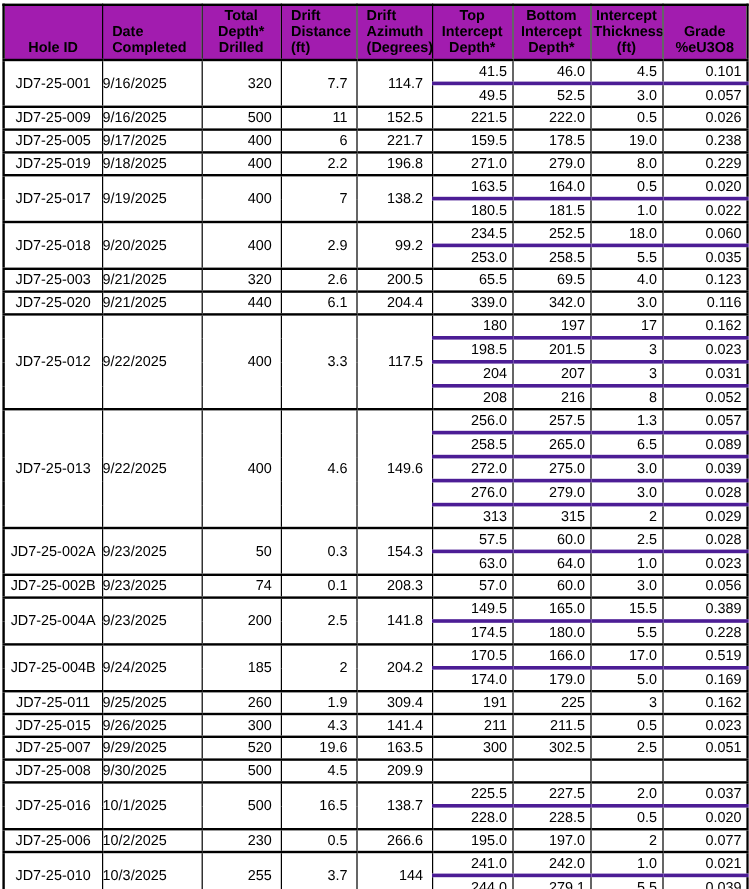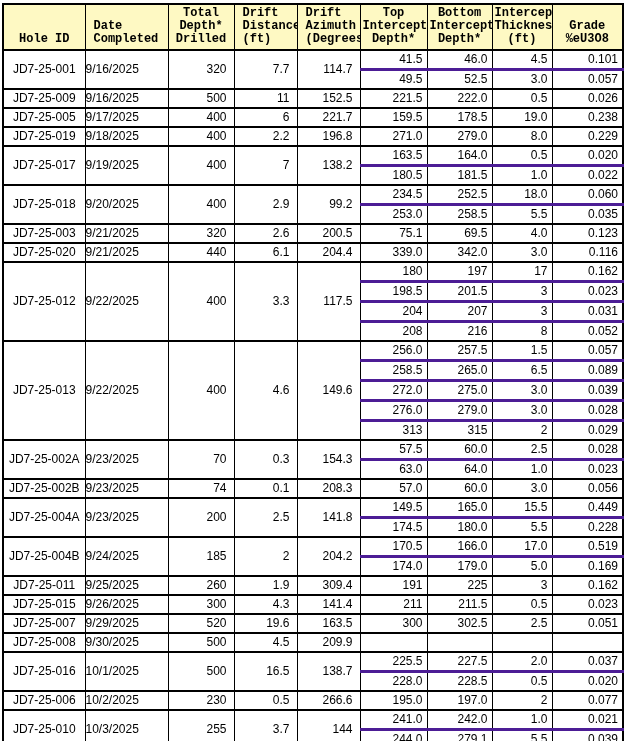--- a/index.html
+++ b/index.html
@@ -20,32 +20,31 @@
     border-collapse: collapse;
     table-layout: fixed;
     width: 620px;
     border: 2px solid #000000;
   }
   table.results th, table.results td {
     overflow: hidden;
     box-sizing: border-box;
   }
   thead th {
-    background: #fef9c3;
+    background: #a21caf;
     font-weight: bold;
     font-size: 12px;
     line-height: 13px;
     vertical-align: bottom;
     border: 1px solid #000000;
     border-bottom: 2px solid #000000;
     white-space: pre-line;
     padding: 2px 2px 3px 2px;
     height: 42px;
     text-align: center;
-    font-family: Liberation Mono, monospace;
   }
   thead th.c1, thead th.c3, thead th.c4 { text-align: left; padding-left: 8px; }
   tbody td {
     font-size: 12px;
     line-height: 17px;
     height: 17.5px;
     padding: 0;
     border-left: 1px solid #000000;
     border-right: 1px solid #000000;
     vertical-align: middle;
@@ -208,21 +207,21 @@
           <td class="c6">258.5</td>
           <td class="c7">5.5</td>
           <td class="c8">0.035</td>
         </tr>
         <tr class="group-start">
           <td rowspan="1" class="c0">JD7-25-003</td>
           <td rowspan="1" class="c1">9/21/2025</td>
           <td rowspan="1" class="c2">320</td>
           <td rowspan="1" class="c3">2.6</td>
           <td rowspan="1" class="c4">200.5</td>
-          <td class="c5">75.1</td>
+          <td class="c5">65.5</td>
           <td class="c6">69.5</td>
           <td class="c7">4.0</td>
           <td class="c8">0.123</td>
         </tr>
         <tr class="group-start">
           <td rowspan="1" class="c0">JD7-25-020</td>
           <td rowspan="1" class="c1">9/21/2025</td>
           <td rowspan="1" class="c2">440</td>
           <td rowspan="1" class="c3">6.1</td>
           <td rowspan="1" class="c4">204.4</td>
@@ -261,21 +260,21 @@
           <td class="c8">0.052</td>
         </tr>
         <tr class="group-start">
           <td rowspan="5" class="c0">JD7-25-013</td>
           <td rowspan="5" class="c1">9/22/2025</td>
           <td rowspan="5" class="c2">400</td>
           <td rowspan="5" class="c3">4.6</td>
           <td rowspan="5" class="c4">149.6</td>
           <td class="c5">256.0</td>
           <td class="c6">257.5</td>
-          <td class="c7">1.5</td>
+          <td class="c7">1.3</td>
           <td class="c8">0.057</td>
         </tr>
         <tr class="sub-row">
           <td class="c5">258.5</td>
           <td class="c6">265.0</td>
           <td class="c7">6.5</td>
           <td class="c8">0.089</td>
         </tr>
         <tr class="sub-row">
           <td class="c5">272.0</td>
@@ -291,21 +290,21 @@
         </tr>
         <tr class="sub-row">
           <td class="c5">313</td>
           <td class="c6">315</td>
           <td class="c7">2</td>
           <td class="c8">0.029</td>
         </tr>
         <tr class="group-start">
           <td rowspan="2" class="c0">JD7-25-002A</td>
           <td rowspan="2" class="c1">9/23/2025</td>
-          <td rowspan="2" class="c2">70</td>
+          <td rowspan="2" class="c2">50</td>
           <td rowspan="2" class="c3">0.3</td>
           <td rowspan="2" class="c4">154.3</td>
           <td class="c5">57.5</td>
           <td class="c6">60.0</td>
           <td class="c7">2.5</td>
           <td class="c8">0.028</td>
         </tr>
         <tr class="sub-row">
           <td class="c5">63.0</td>
           <td class="c6">64.0</td>
@@ -325,21 +324,21 @@
         </tr>
         <tr class="group-start">
           <td rowspan="2" class="c0">JD7-25-004A</td>
           <td rowspan="2" class="c1">9/23/2025</td>
           <td rowspan="2" class="c2">200</td>
           <td rowspan="2" class="c3">2.5</td>
           <td rowspan="2" class="c4">141.8</td>
           <td class="c5">149.5</td>
           <td class="c6">165.0</td>
           <td class="c7">15.5</td>
-          <td class="c8">0.449</td>
+          <td class="c8">0.389</td>
         </tr>
         <tr class="sub-row">
           <td class="c5">174.5</td>
           <td class="c6">180.0</td>
           <td class="c7">5.5</td>
           <td class="c8">0.228</td>
         </tr>
         <tr class="group-start">
           <td rowspan="2" class="c0">JD7-25-004B</td>
           <td rowspan="2" class="c1">9/24/2025</td>

